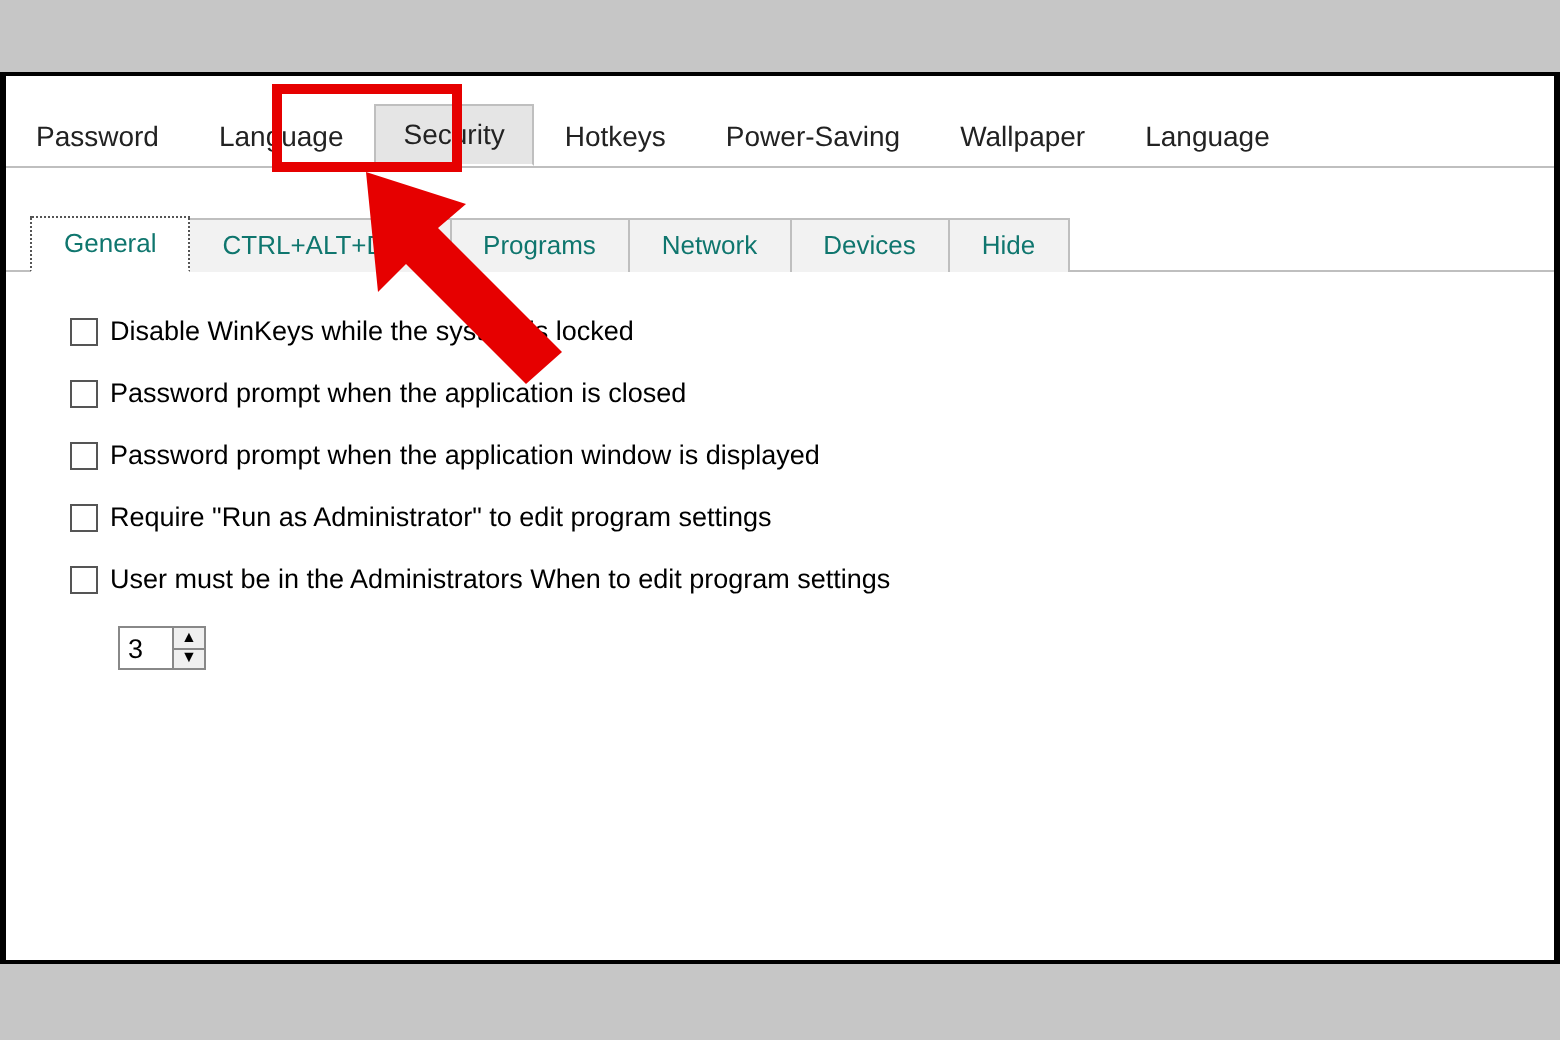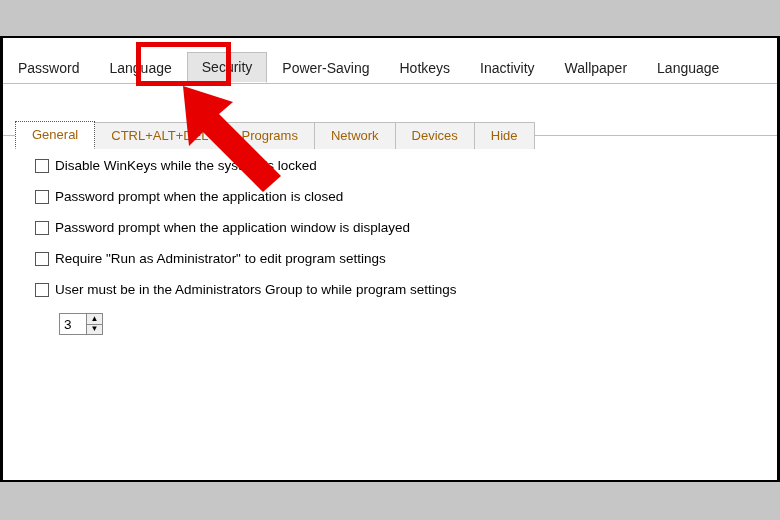--- a/index.html
+++ b/index.html
@@ -72,26 +72,26 @@
     display: flex;
     align-items: flex-end;
     height: 34px;
     border-bottom: 1px solid #bfbfbf;
     padding-left: 12px;
     margin-top: 18px;
   }
   .sub-tab {
     padding: 5px 16px 6px 16px;
     font-size: 13px;
-    color: #a16207;
+    color: #0f766e;
     background: #f2f2f2;
     border: 1px solid #bfbfbf;
     border-bottom: none;
     position: relative;
-    top: 14px;
+    top: 1px;
     margin-right: 0px;
     cursor: pointer;
   }
   .sub-tab + .sub-tab { border-left: none; }
   .sub-tab.active {
     background: #fff;
     border: 1px dotted #555;
     border-bottom: 1px solid #fff;
   }
   
@@ -155,23 +155,22 @@
 </head>
 <body>
 
 <div class="outer">
   <div class="window">
 
     <div class="top-tabs">
       <div class="top-tab">Password</div>
       <div class="top-tab">Language</div>
       <div class="top-tab active">Security</div>
+      <div class="top-tab">Hotkeys</div>
       <div class="top-tab">Power-Saving</div>
-      <div class="top-tab">Hotkeys</div>
-      <div class="top-tab">Inactivity</div>
       <div class="top-tab">Wallpaper</div>
       <div class="top-tab">Language</div>
     </div>
 
     <div class="highlight-box" style="left:133px; top:4px; width:95px; height:44px;"></div>
 
     <svg class="arrow" style="left:160px; top:28px;" width="140" height="140" viewBox="0 0 140 140">
       <polygon points="20,20 70,36 56,48 118,110 100,126 40,66 26,80" fill="#e60000"></polygon>
     </svg>
 
@@ -201,21 +200,21 @@
         <span>Password prompt when the application window is displayed</span>
       </div>
 
       <div class="option-row">
         <span class="chk"></span>
         <span>Require "Run as Administrator" to edit program settings</span>
       </div>
 
       <div class="option-row">
         <span class="chk"></span>
-        <span>User must be in the Administrators Group to while program settings</span>
+        <span>User must be in the Administrators When to edit program settings</span>
       </div>
 
 
 
       <div class="spinner-row">
         <span class="spinner">
           <span class="spinner-val">3</span>
           <span class="spinner-btns">
             <span class="spinner-btn">▲</span>
             <span class="spinner-btn">▼</span>

